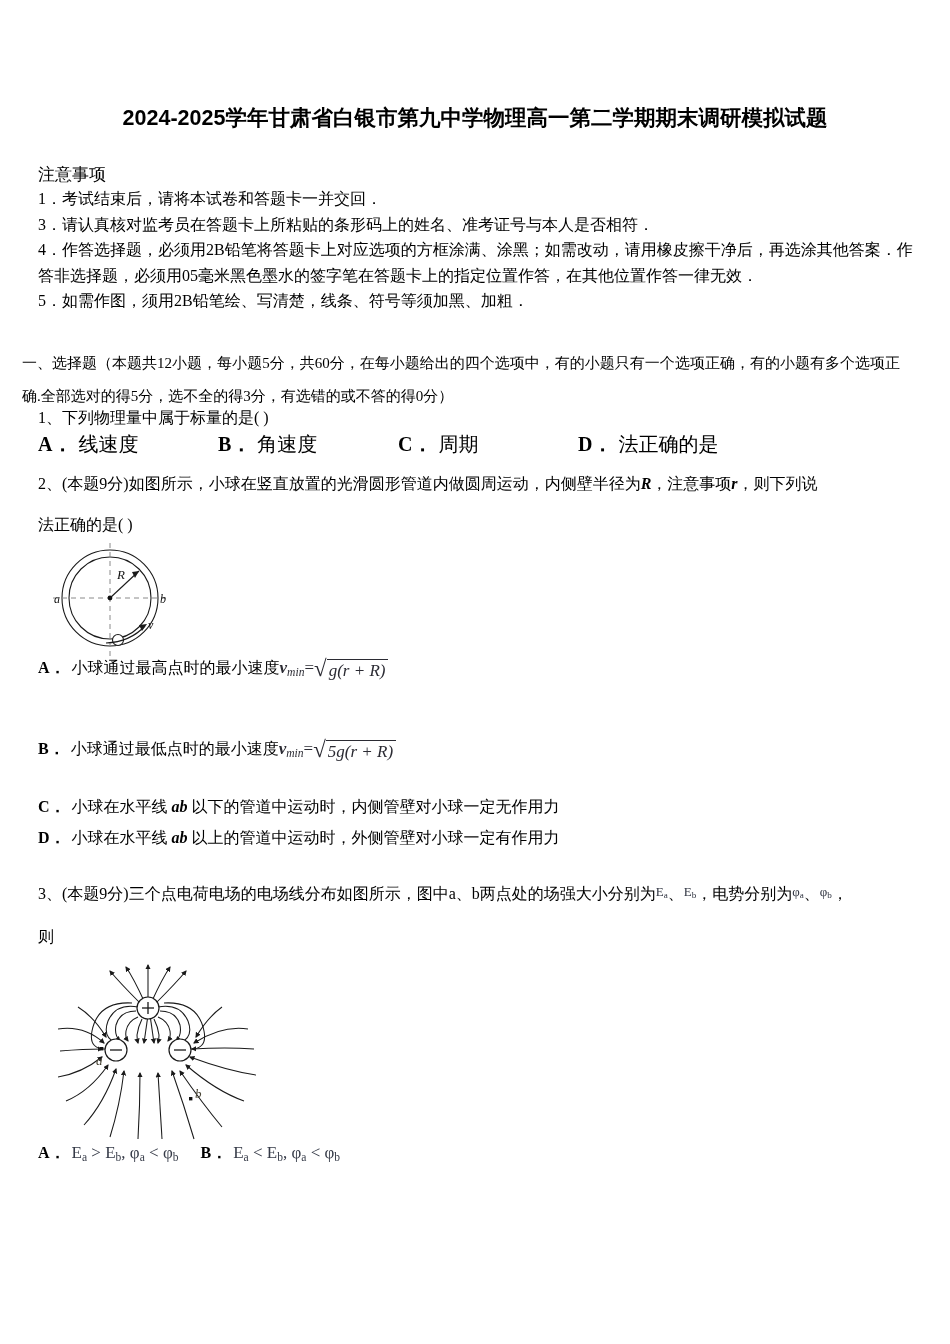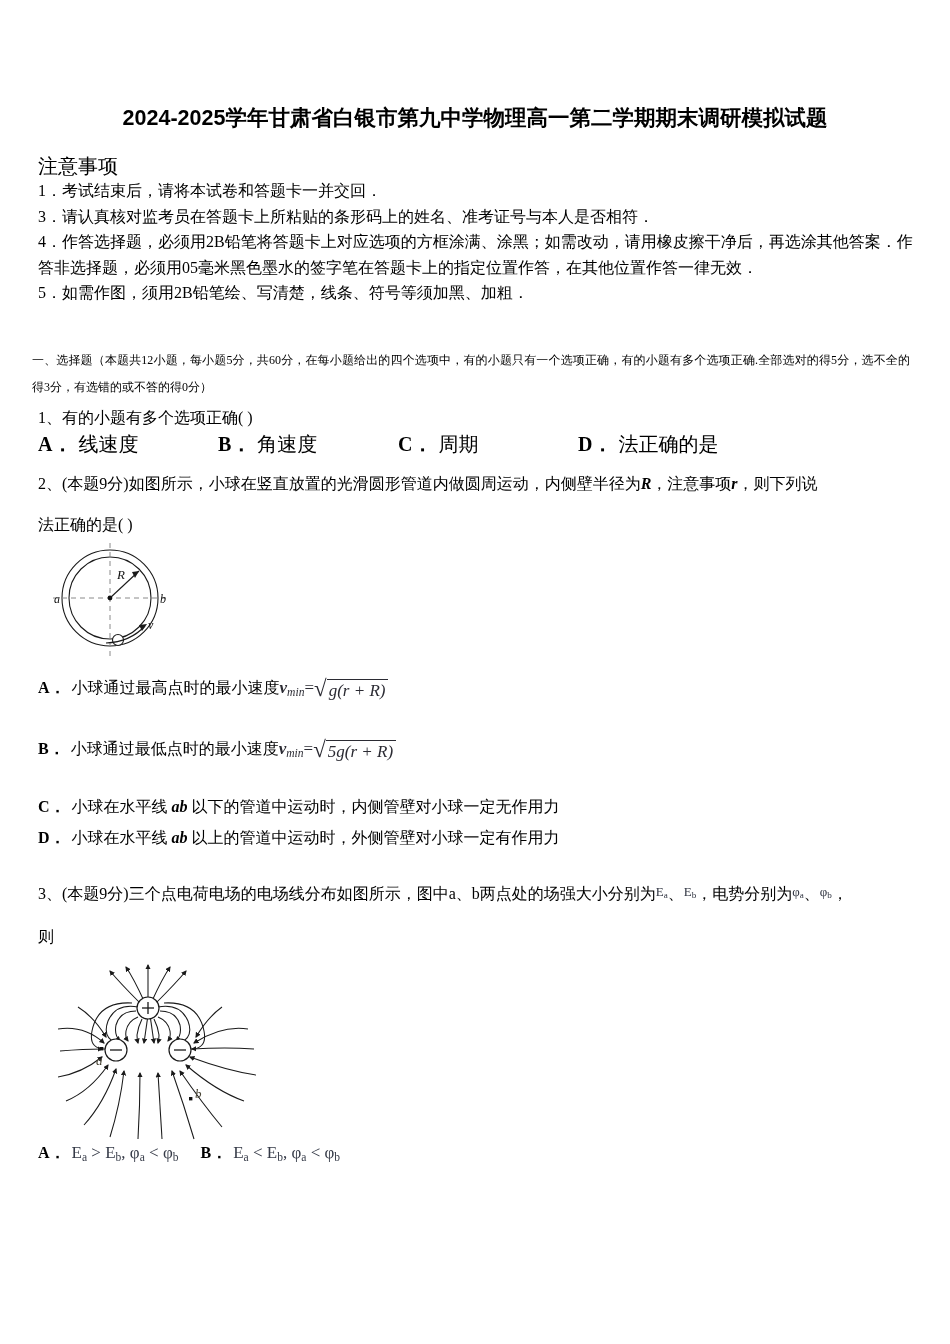--- a/index.html
+++ b/index.html
@@ -33,38 +33,39 @@
     letter-spacing: 0px;
     white-space: nowrap;
   }
   .notices {
     position: absolute;
     left: 38px;
     top: 155px;
     width: 880px;
   }
   .notice-head {
-    font-size: 20px;
+    font-size: 17px;
     line-height: 23px;
+    margin-top: 8px;
   }
   .notice-line {
     font-size: 16px;
     line-height: 25.5px;
     white-space: nowrap;
   }
   .notice-line.wrap {
     white-space: normal;
   }
   .section-head {
     position: absolute;
-    left: 32px;
+    left: 22px;
     top: 347px;
     width: 878px;
-    font-size: 12px;
-    line-height: 27px;
+    font-size: 15px;
+    line-height: 33px;
     text-align: justify;
   }
   .q-block {
     position: absolute;
     left: 38px;
     width: 880px;
     font-size: 16px;
     line-height: 27px;
   }
   #q1 { top: 404px; }
@@ -88,21 +89,21 @@
     top: 543px;
   }
   .q-opt {
     position: absolute;
     left: 38px;
     width: 880px;
     font-size: 16px;
     line-height: 27px;
     white-space: nowrap;
   }
-  #q2-optA { top: 674px; }
+  #q2-optA { top: 654px; }
   #q2-optB { top: 735px; }
   #q2-optC { top: 793px; }
   #q2-optD { top: 824px; }
   #q3 { top: 878px; }
   #q3-fig {
     position: absolute;
     left: 58px;
     top: 955px;
   }
   #q3-options {
@@ -192,21 +193,21 @@
     <div class="notice-head">注意事项</div>
     <div class="notice-line">1．考试结束后，请将本试卷和答题卡一并交回．</div>
     <div class="notice-line">3．请认真核对监考员在答题卡上所粘贴的条形码上的姓名、准考证号与本人是否相符．</div>
     <div class="notice-line wrap">4．作答选择题，必须用2B铅笔将答题卡上对应选项的方框涂满、涂黑；如需改动，请用橡皮擦干净后，再选涂其他答案．作答非选择题，必须用05毫米黑色墨水的签字笔在答题卡上的指定位置作答，在其他位置作答一律无效．</div>
     <div class="notice-line">5．如需作图，须用2B铅笔绘、写清楚，线条、符号等须加黑、加粗．</div>
   </div>
 
   <div class="section-head">一、选择题（本题共12小题，每小题5分，共60分，在每小题给出的四个选项中，有的小题只有一个选项正确，有的小题有多个选项正确.全部选对的得5分，选不全的得3分，有选错的或不答的得0分）</div>
 
   <div class="q-block" id="q1">
-    <span>1、</span><span>有的小题有多个选项正确(  )</span>
+    <span>1、</span><span>下列物理量中属于标量的是(  )</span>
   </div>
   <div id="q1-options">
     <div class="opt"><span class="opt-letter">A．</span><span>线速度</span></div>
     <div class="opt"><span class="opt-letter">B．</span><span>角速度</span></div>
     <div class="opt"><span class="opt-letter">C．</span><span>周期</span></div>
     <div class="opt"><span class="opt-letter">D．</span><span>法正确的是</span></div>
   </div>
 
   <div class="q-block" id="q2">
     <div><span>2、</span><span>(本题9分)</span><span>如图所示，小球在竖直放置的光滑圆形管道内做圆周运动，内侧壁半径为</span><span class="bi">R</span><span>，注意事项</span><span class="bi">r</span><span>，则下列说</span></div>

